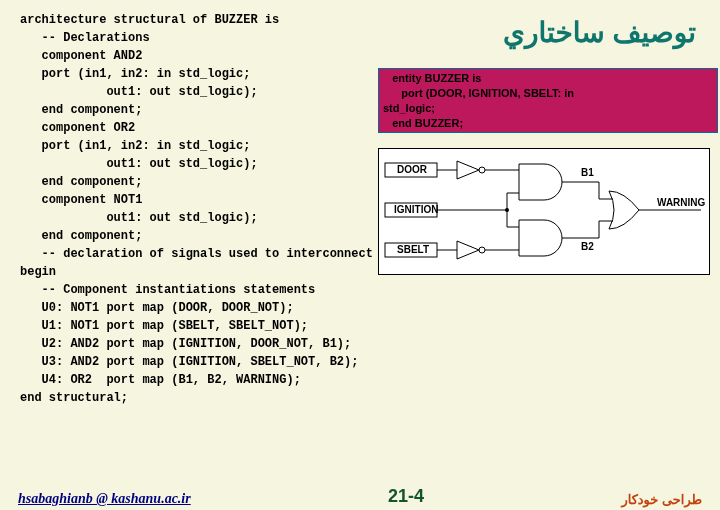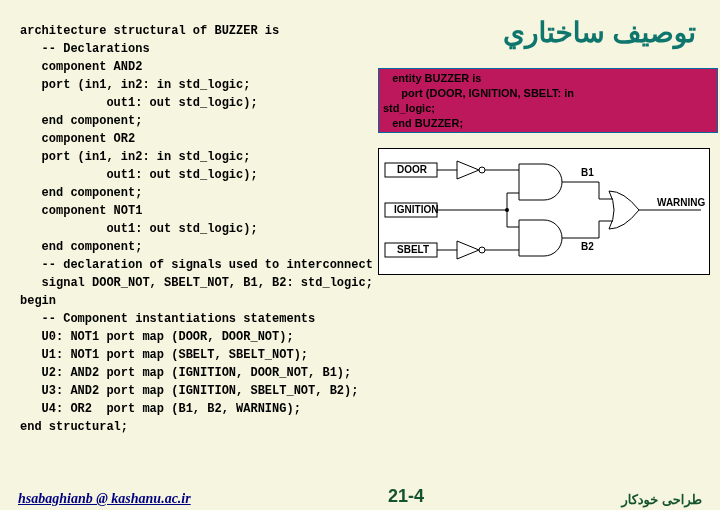--- a/index.html
+++ b/index.html
@@ -8,21 +8,21 @@
     background: #f5f5e0;
     font-family: "Courier New", monospace;
     font-size: 12px;
     font-weight: bold;
     width: 720px;
     height: 510px;
     position: relative;
     overflow: hidden;
   }
   .page {
-    padding: 22px 20px 0 20px;
+    padding: 11px 20px 0 20px;
     color: #000;
   }
   .code-line {
     white-space: pre;
     line-height: 1.5;
   }
   .heading-ar {
     position: absolute;
     top: 16px;
     right: 24px;
@@ -76,21 +76,21 @@
   }
   .footer-center {
     font-family: Arial, sans-serif;
     font-size: 18px;
     font-weight: bold;
     color: #14532d;
   }
   .footer-right {
     font-family: Tahoma, Arial, sans-serif;
     font-size: 13px;
-    color: #14532d;
+    color: #c2410c;
     direction: rtl;
   }
   
   .dlabel {
     position: absolute;
     font-family: Arial, sans-serif;
     font-size: 10px;
     font-weight: bold;
     color: #000;
     margin-left: 6px;
@@ -109,21 +109,20 @@
   <div class="code-line">            out1: out std_logic);</div>
   <div class="code-line">   end component;</div>
   <div class="code-line">   component OR2</div>
   <div class="code-line">   port (in1, in2: in std_logic;</div>
   <div class="code-line">            out1: out std_logic);</div>
   <div class="code-line">   end component;</div>
   <div class="code-line">   component NOT1</div>
   <div class="code-line">            out1: out std_logic);</div>
   <div class="code-line">   end component;</div>
   <div class="code-line">   -- declaration of signals used to interconnect gates</div>
-  <div class="code-line">   signal DOOR_NOT, SBELT_NOT, B1, B2: std_logic;</div>
   <div class="code-line">begin</div>
   <div class="code-line">   -- Component instantiations statements</div>
   <div class="code-line">   U0: NOT1 port map (DOOR, DOOR_NOT);</div>
   <div class="code-line">   U1: NOT1 port map (SBELT, SBELT_NOT);</div>
   <div class="code-line">   U2: AND2 port map (IGNITION, DOOR_NOT, B1);</div>
   <div class="code-line">   U3: AND2 port map (IGNITION, SBELT_NOT, B2);</div>
   <div class="code-line">   U4: OR2  port map (B1, B2, WARNING);</div>
   <div class="code-line">end structural;</div>
 </div>
 

